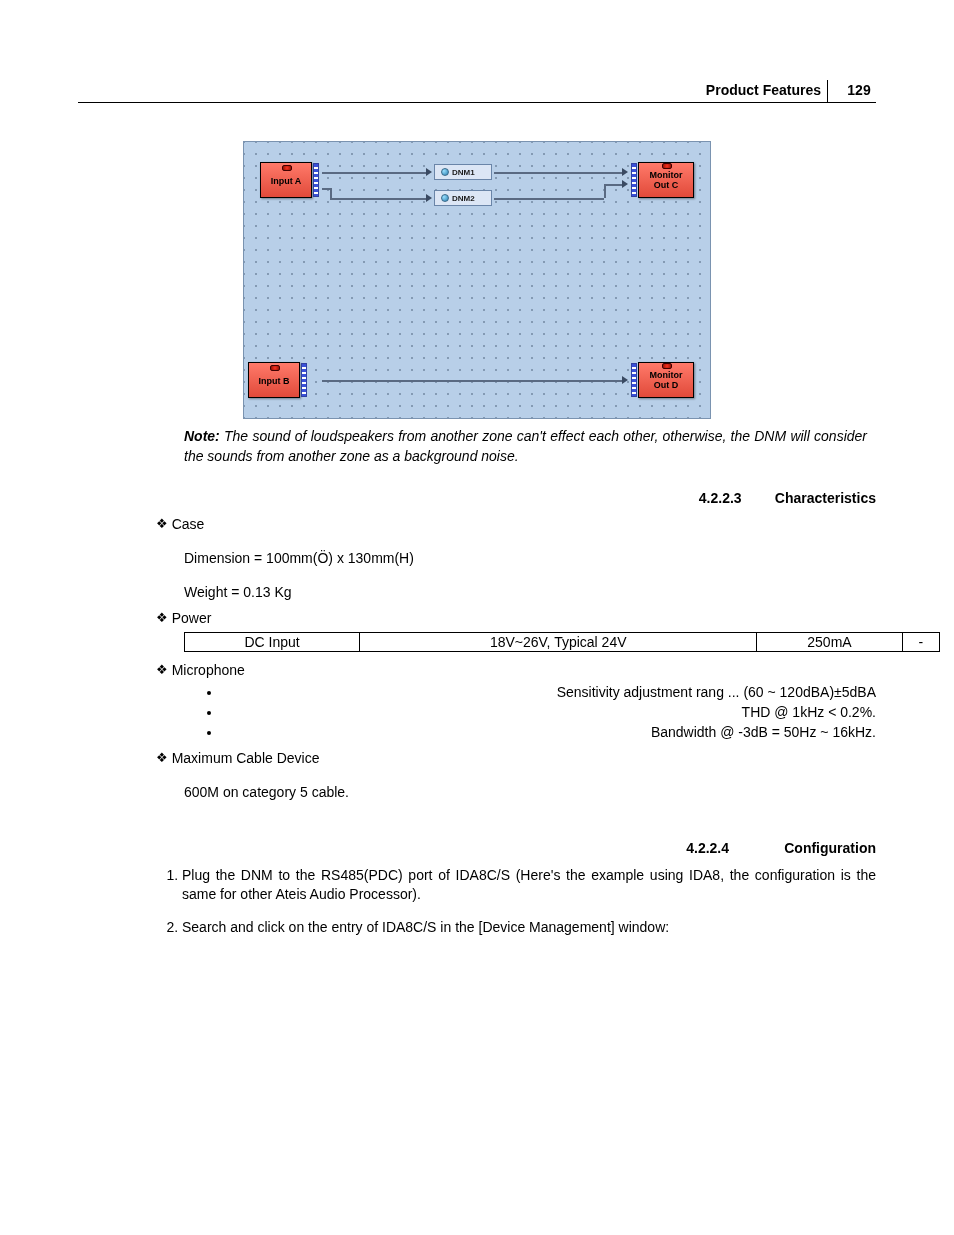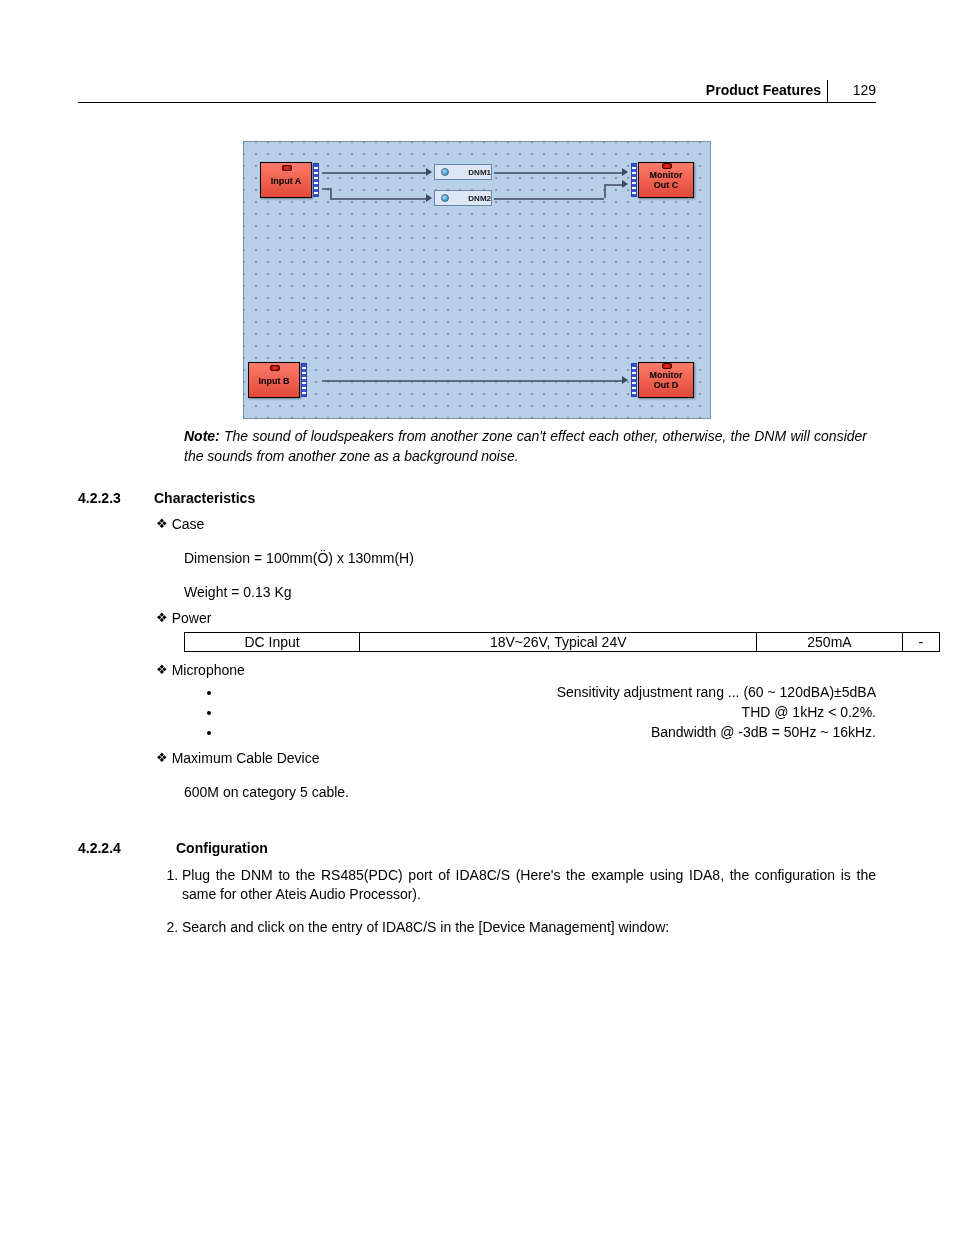--- a/index.html
+++ b/index.html
@@ -30,25 +30,25 @@
     align-items: stretch;
     height: 22px;
   }
   .hdr-title {
     font-weight: bold;
     font-size: 14px;
     padding: 2px 6px 2px 0;
     border-right: 1.5px solid #000;
   }
   .hdr-page {
-    font-weight: normal;
+    font-weight: bold;
     font-size: 14px;
     padding: 2px 0 2px 14px;
     width: 48px;
-    text-align: right;
+    text-align: center;
   }
   
   .diagram-wrap {
     display:flex;
     justify-content:center;
     margin-top: 38px;
   }
   .diagram {
     width: 468px;
     height: 278px;
@@ -97,21 +97,20 @@
     height:16px;
     background:#dce6f5;
     border:1px solid #6a85a8;
     font-size:8px;
     font-weight:bold;
     color:#1a1a1a;
     display:flex;
     align-items:center;
     padding-left:4px;
     gap:3px;
-    justify-content:space-between;
   }
   .dnmchip .dot {
     width:8px;height:8px;border-radius:50%;
     background:radial-gradient(circle at 30% 30%, #9be0ff, #2a7fb0);
     border:1px solid #3a6a8a;
     flex:0 0 auto;
     margin-left:2px;
   }
   .wire {
     position:absolute;
@@ -139,20 +138,21 @@
     text-align: justify;
     margin: 8px 9px 8px 106px;
     font-style: italic;
   }
   .sec-row {
     display:flex;
     gap: 22px;
     margin: 24px 0 10px 0;
     font-weight:bold;
     font-size:14px;
+    justify-content:flex-end;
   }
   .sec-num { width: 54px; }
   .bullet-h {
     margin: 10px 0 6px 78px;
     font-size:14px;
   }
   .bullet-h .diamond {
     display:inline-block;
     margin-right:4px;
     font-size:13px;

